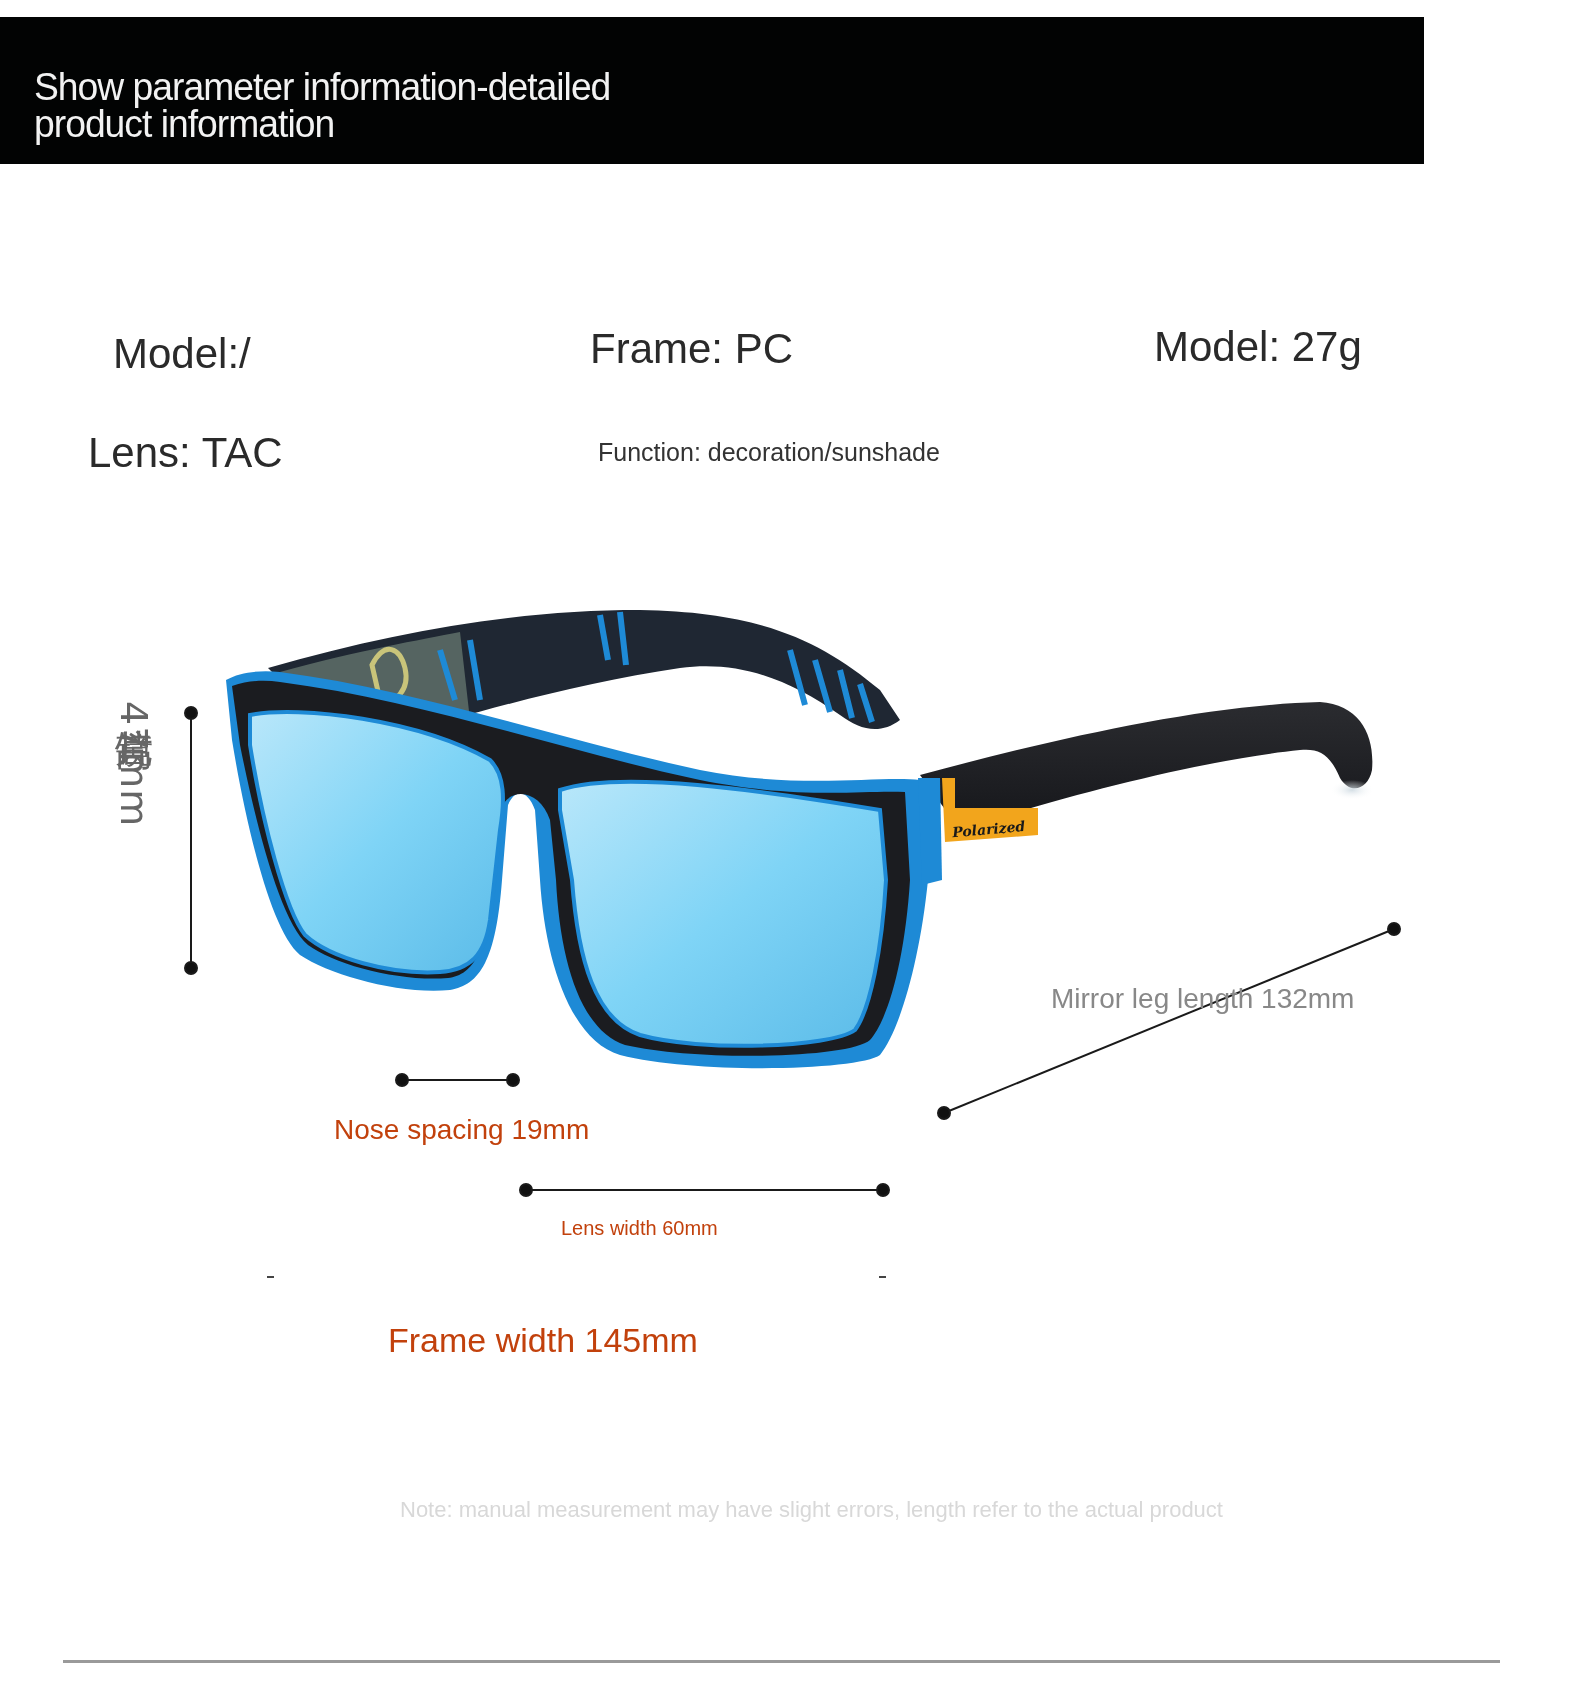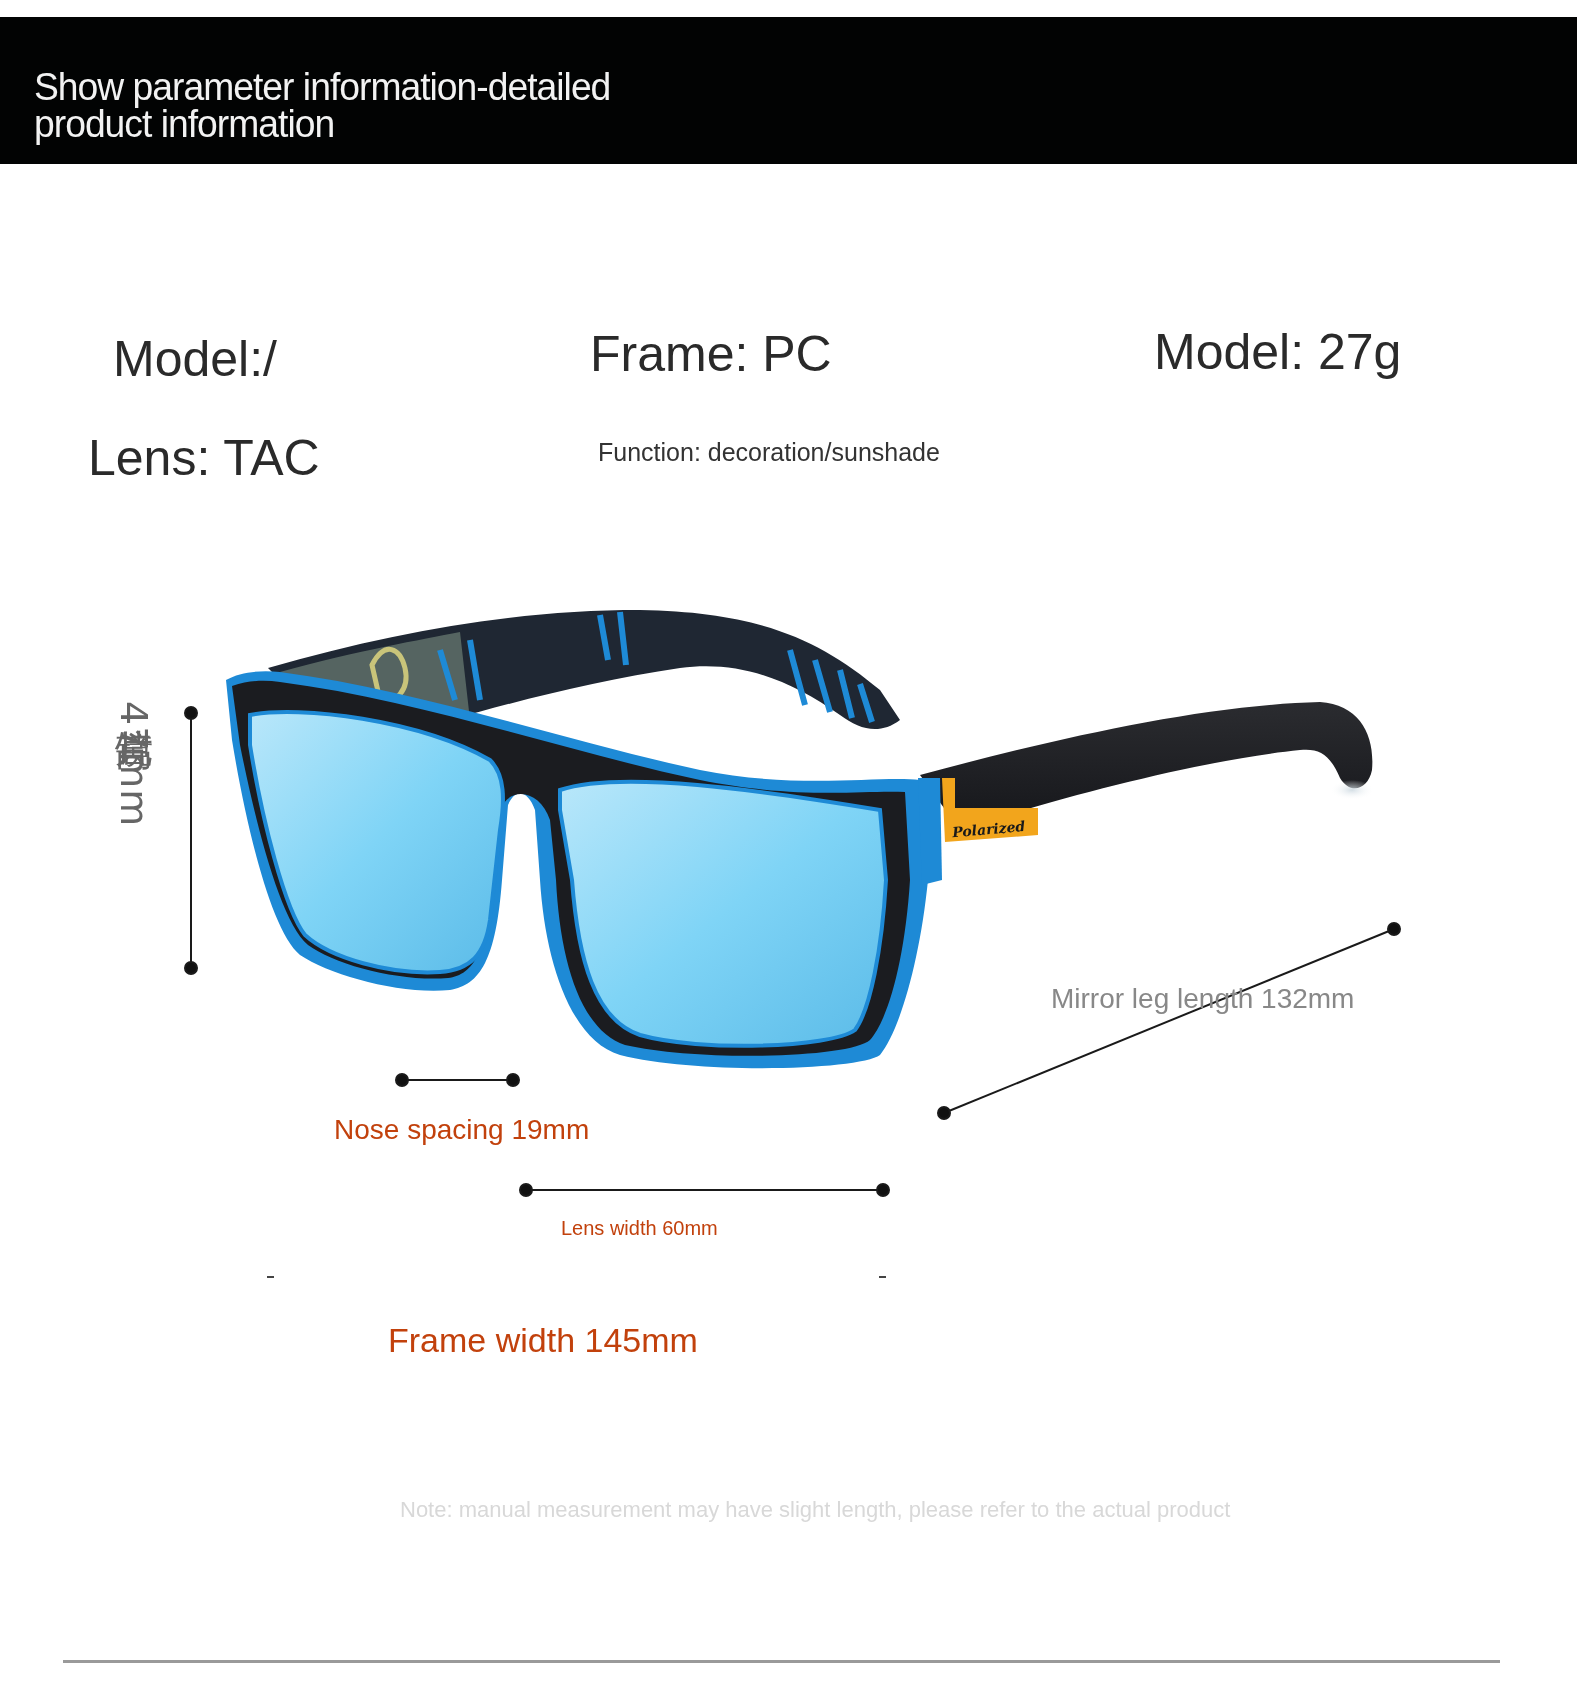--- a/index.html
+++ b/index.html
@@ -1,23 +1,23 @@
 <!DOCTYPE html>
 <html><head>
 <meta charset="utf-8">
 <style>
   html, body { margin: 0; padding: 0; background: #ffffff; }
   body { width: 1580px; height: 1704px; position: relative; overflow: hidden;
          font-family: "Liberation Sans", "DejaVu Sans", sans-serif; }
-  .header-bar { position: absolute; left: 0; top: 17px; width: 1577px; height: 147px; background: #020303; }
+  .header-bar { position: absolute; left: 0; top: 17px; width: 1424px; height: 147px; background: #020303; }
   .header-title { position: absolute; left: 34px; top: 52px; color: #f2f2f2; font-size: 38px; line-height: 37px;
                   letter-spacing: -1px; font-family: "Liberation Sans", sans-serif; transform: scaleX(0.98); transform-origin: left; }
   .header-title span { display: block; }
   .spec { position: absolute; color: #2a2a2a; white-space: nowrap; font-family: "Liberation Sans", sans-serif; }
-  .spec-big { font-size: 50px; text-align: center; }
+  .spec-big { font-size: 42px; text-align: center; }
   .spec-small { font-size: 25px; color: #333; }
   .dim-label { position: absolute; color: #c2410c; white-space: nowrap; font-family: "Liberation Sans", sans-serif; }
   .vert-label { position: absolute; left: 108px; top: 698px; color: #666; font-size: 38px;
                 writing-mode: vertical-rl; white-space: nowrap; letter-spacing: 1px; font-family: "DejaVu Sans", sans-serif; }
   .note { position: absolute; left: 400px; top: 1500px; width: 860px; color: #d8d8d8; font-size: 22px; line-height: 20px;
           font-family: "Liberation Sans", sans-serif; }
   .footer-rule { position: absolute; left: 63px; top: 1660px; width: 1437px; height: 3px; background: #9a9a9a; }
   svg.overlay { position: absolute; left: 0; top: 0; }
   .tick { position: absolute; height: 2px; width: 7px; background: #444; }
 </style>
@@ -101,15 +101,15 @@
 
 <div class="tick" style="left:267px; top:1276px;"></div>
 <div class="tick" style="left:879px; top:1276px;"></div>
 
 <div class="vert-label">镜片高47mm</div>
 <div class="dim-label" style="left:334px; top:1114px; font-size:28px;">Nose spacing 19mm</div>
 <div class="dim-label" style="left:561px; top:1217px; font-size:20px;">Lens width 60mm</div>
 <div class="dim-label" style="left:388px; top:1321px; font-size:34px;">Frame width 145mm</div>
 <div class="dim-label" style="left:1051px; top:983px; font-size:28px; color:#888;">Mirror leg length 132mm</div>
 
-<div class="note">Note: manual measurement may have slight length, please refer to the actual product</div>
+<div class="note">Note: manual measurement may have slight errors, length refer to the actual product</div>
 
 <div class="footer-rule"></div>
 
 </body></html>

